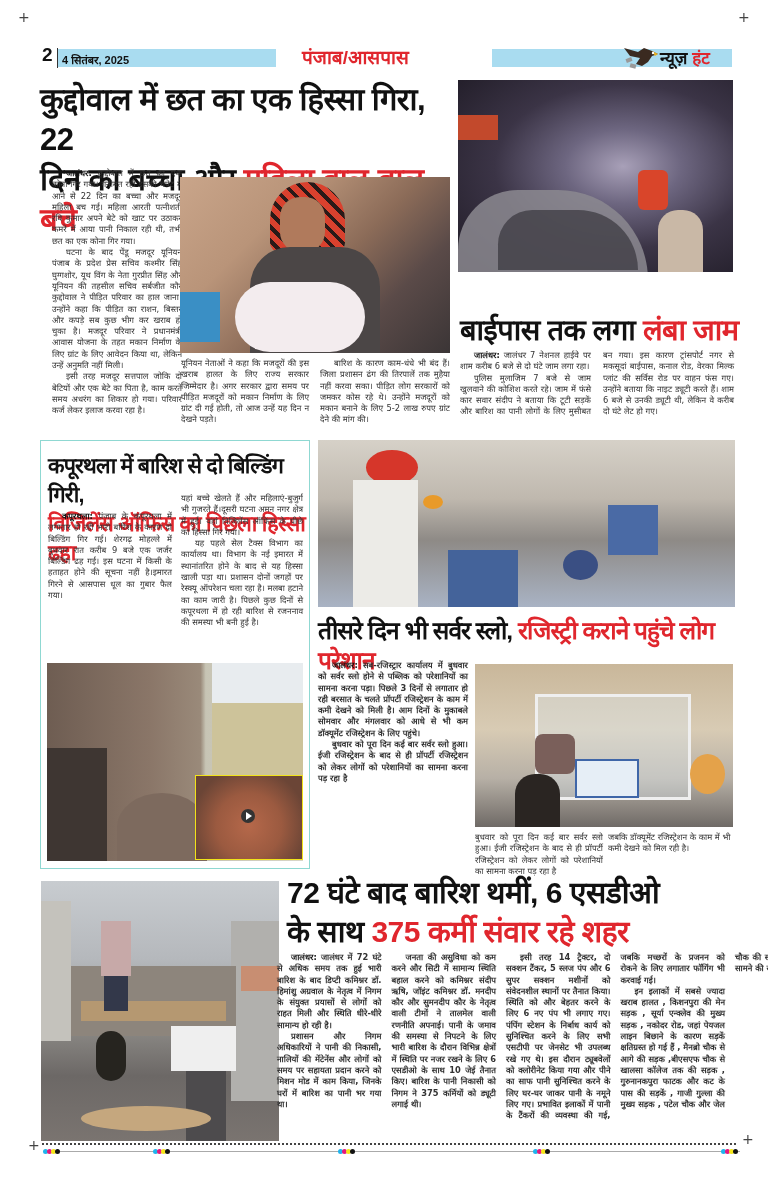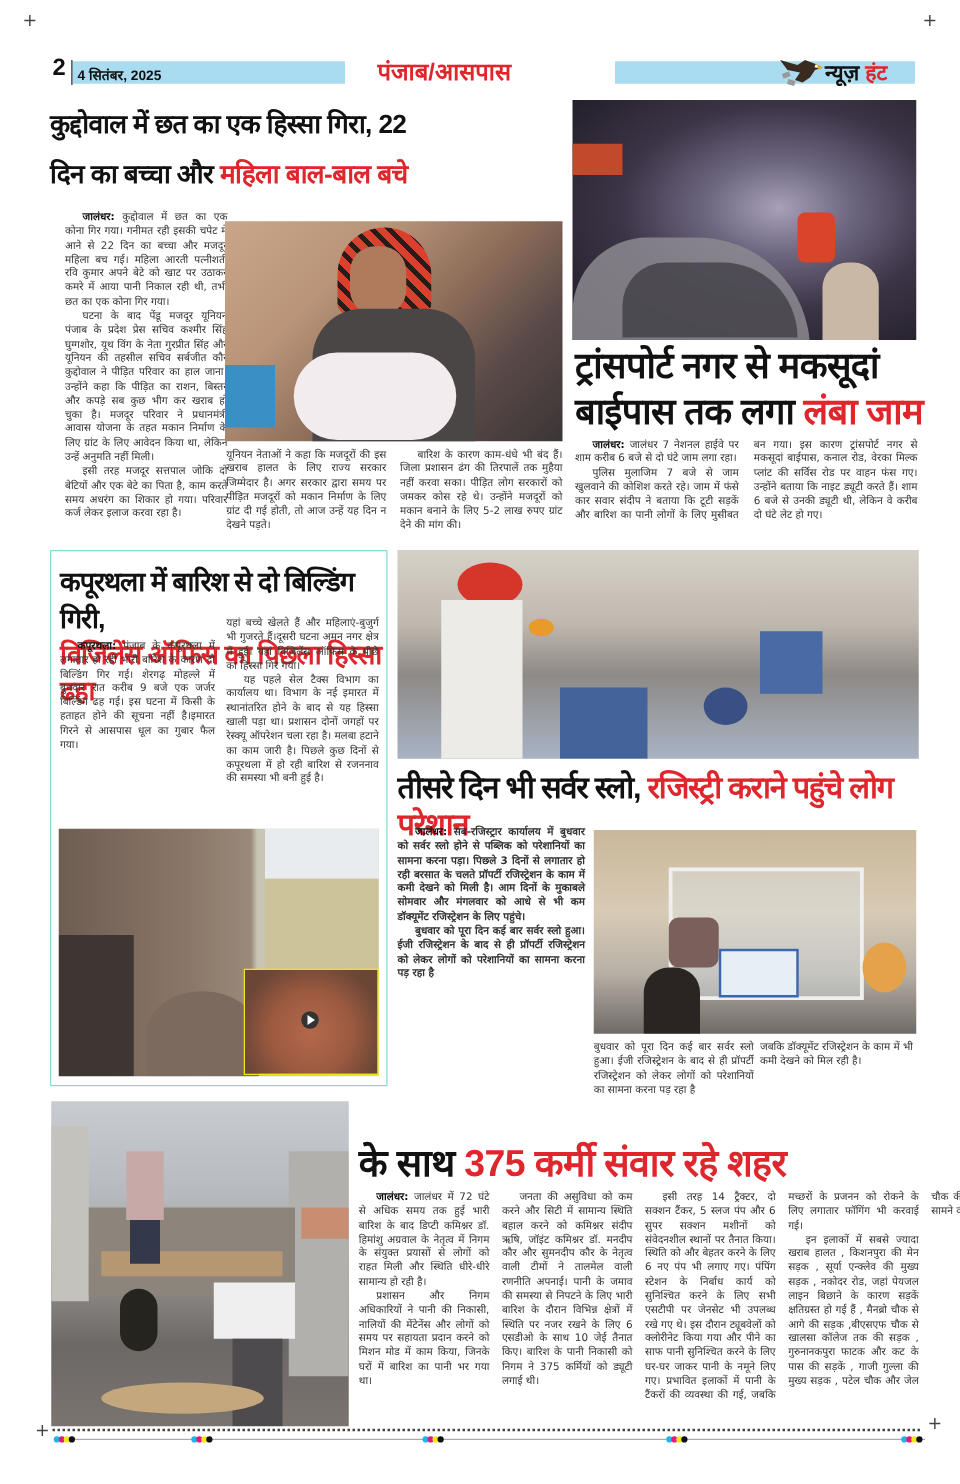--- a/index.html
+++ b/index.html
@@ -52,21 +52,21 @@
     <rect x="4" y="16" width="6" height="4" fill="#999" transform="rotate(-20 7 18)"></rect>
     <rect x="8" y="22" width="6" height="4" fill="#999" transform="rotate(15 11 24)"></rect>
   </svg>
   <div class="logo-text">
     <span>न्यूज़</span>
     <span class="logo-red">हंट</span>
   </div>
 </header>
 
 <article>
-  <h1 class="hl" style="left:40px;top:80px;width:410px;font-size:21px;line-height:40px;margin:0;">
+  <h1 class="hl" style="left:40px;top:80px;width:410px;font-size:31px;line-height:40px;margin:0;">
     <span>कुद्दोवाल में छत का एक हिस्सा गिरा, 22</span><br>
     <span>दिन का बच्चा और </span><span class="red">महिला बाल-बाल बचे</span>
   </h1>
   <div class="col" style="left:52px;top:168px;width:130px;">
     <p><b>जालंधर:</b> <span>कुद्दोवाल में छत का एक कोना गिर गया। गनीमत रही इसकी चपेट में आने से 22 दिन का बच्चा और मजदूर महिला बच गई। महिला आरती पत्नीशती रवि कुमार अपने बेटे को खाट पर उठाकर कमरे में आया पानी निकाल रही थी, तभी छत का एक कोना गिर गया।</span></p>
     <p>घटना के बाद पेंडू मजदूर यूनियन पंजाब के प्रदेश प्रेस सचिव कश्मीर सिंह घुग्गशोर, यूथ विंग के नेता गुरप्रीत सिंह और यूनियन की तहसील सचिव सर्बजीत कौर कुद्दोवाल ने पीड़ित परिवार का हाल जाना। उन्होंने कहा कि पीड़ित का राशन, बिस्तर और कपड़े सब कुछ भीग कर खराब हो चुका है। मजदूर परिवार ने प्रधानमंत्री आवास योजना के तहत मकान निर्माण के लिए ग्रांट के लिए आवेदन किया था, लेकिन उन्हें अनुमति नहीं मिली।</p>
     <p>इसी तरह मजदूर सत्तपाल जोकि दो बेटियों और एक बेटे का पिता है, काम करते समय अधरंग का शिकार हो गया। परिवार कर्ज लेकर इलाज करवा रहा है।</p>
   </div>
   <div class="photo" style="left:180px;top:177px;width:270px;height:176px;background:linear-gradient(135deg,#c9a58a 0%,#b99479 30%,#8b6b58 55%,#5a4a48 75%,#3b3536 100%);">
     <div style="position:absolute;left:90px;top:5px;width:75px;height:70px;border-radius:40px 40px 10px 10px;background:repeating-linear-gradient(45deg,#d9412e 0 6px,#2a1a18 6px 10px);"></div>
@@ -85,21 +85,21 @@
 
 <article>
   <div class="photo" style="left:458px;top:80px;width:275px;height:192px;background:radial-gradient(ellipse at 60% 45%,#a8a0b8 0%,#6d6680 25%,#3b3446 55%,#1e1a24 100%);">
     <div style="position:absolute;left:0;top:110px;width:190px;height:90px;border-radius:60px 90px 0 0;background:#8c8a90;opacity:.85;"></div>
     <div style="position:absolute;left:40px;top:130px;width:140px;height:60px;border-radius:40px 70px 0 0;background:#2c2a30;opacity:.6;"></div>
     <div style="position:absolute;left:180px;top:90px;width:30px;height:40px;background:#d9452a;border-radius:6px;"></div>
     <div style="position:absolute;left:200px;top:130px;width:45px;height:62px;background:#c9b8a6;border-radius:20px 20px 0 0;"></div>
     <div style="position:absolute;left:0;top:35px;width:40px;height:25px;background:#c2492c;"></div>
   </div>
   <h2 class="hl" style="left:460px;top:275px;width:280px;font-size:29px;line-height:37px;margin:0;">
-    <span>ट्रांसपोर्ट नगर से मकसूदां</span><br>
+    <br>
     <span>बाईपास तक लगा </span><span class="red">लंबा जाम</span>
   </h2>
   <div class="col" style="left:460px;top:350px;width:274px;column-count:2;column-gap:12px;">
     <p><b>जालंधर:</b> <span>जालंधर 7 नेशनल हाईवे पर शाम करीब 6 बजे से दो घंटे जाम लगा रहा।</span></p>
     <p>पुलिस मुलाजिम 7 बजे से जाम खुलवाने की कोशिश करते रहे। जाम में फंसे कार सवार संदीप ने बताया कि टूटी सड़कें और बारिश का पानी लोगों के लिए मुसीबत बन गया। इस कारण ट्रांसपोर्ट नगर से मकसूदां बाईपास, कनाल रोड, वेरका मिल्क प्लांट की सर्विस रोड पर वाहन फंस गए। उन्होंने बताया कि नाइट ड्यूटी करते हैं। शाम 6 बजे से उनकी ड्यूटी थी, लेकिन वे करीब दो घंटे लेट हो गए।</p>
   </div>
 </article>
 
 <article>
   <div class="box" style="left:40px;top:440px;width:268px;height:427px;"></div>
@@ -162,24 +162,24 @@
     <div style="position:absolute;left:30px;top:85px;width:165px;height:70px;background:#8d857c;"></div>
     <div style="position:absolute;left:40px;top:120px;width:145px;height:20px;background:#b59871;"></div>
     <div style="position:absolute;left:60px;top:40px;width:30px;height:55px;background:#c7a9a8;"></div>
     <div style="position:absolute;left:63px;top:95px;width:24px;height:35px;background:#33384a;"></div>
     <div style="position:absolute;left:55px;top:150px;width:30px;height:50px;border-radius:15px;background:#26241f;"></div>
     <div style="position:absolute;left:130px;top:145px;width:65px;height:45px;background:#efefef;"></div>
     <div style="position:absolute;left:145px;top:190px;width:40px;height:70px;background:#4d4b4d;"></div>
     <div style="position:absolute;left:40px;top:225px;width:130px;height:25px;background:#c5a77e;border-radius:50%;"></div>
   </div>
   <h2 class="hl" style="left:287px;top:873px;width:450px;font-size:30px;line-height:39px;margin:0;">
-    <br>
+    <span>72 घंटे बाद बारिश थमीं, 6 एसडीओ</span><br>
     <span>के साथ </span><span class="red">375 कर्मी संवार रहे शहर</span>
   </h2>
-  <div class="col" style="left:287px;top:952px;width:448px;height:180px;column-count:4;column-gap:10px;column-fill:auto;">
+  <div class="col" style="left:277px;top:952px;width:448px;height:180px;column-count:4;column-gap:10px;column-fill:auto;font-weight:bold;">
     <p><b>जालंधर:</b> <span>जालंधर में 72 घंटे से अधिक समय तक हुई भारी बारिश के बाद डिप्टी कमिश्नर डॉ. हिमांशु अग्रवाल के नेतृत्व में निगम के संयुक्त प्रयासों से लोगों को राहत मिली और स्थिति धीरे-धीरे सामान्य हो रही है।</span></p>
     <p>प्रशासन और निगम अधिकारियों ने पानी की निकासी, नालियों की मेंटेनेंस और लोगों को समय पर सहायता प्रदान करने को मिशन मोड में काम किया, जिनके घरों में बारिश का पानी भर गया था।</p>
     <p>जनता की असुविधा को कम करने और सिटी में सामान्य स्थिति बहाल करने को कमिश्नर संदीप ऋषि, जॉइंट कमिश्नर डॉ. मनदीप कौर और सुमनदीप कौर के नेतृत्व वाली टीमों ने तालमेल वाली रणनीति अपनाई। पानी के जमाव की समस्या से निपटने के लिए भारी बारिश के दौरान विभिन्न क्षेत्रों में स्थिति पर नजर रखने के लिए 6 एसडीओ के साथ 10 जेई तैनात किए। बारिश के पानी निकासी को निगम ने 375 कर्मियों को ड्यूटी लगाई थी।</p>
     <p>इसी तरह 14 ट्रैक्टर, दो सक्शन टैंकर, 5 स्लज पंप और 6 सुपर सक्शन मशीनों को संवेदनशील स्थानों पर तैनात किया। स्थिति को और बेहतर करने के लिए 6 नए पंप भी लगाए गए। पंपिंग स्टेशन के निर्बाध कार्य को सुनिश्चित करने के लिए सभी एसटीपी पर जेनसेट भी उपलब्ध रखे गए थे। इस दौरान ट्यूबवेलों को क्लोरीनेट किया गया और पीने का साफ पानी सुनिश्चित करने के लिए घर-घर जाकर पानी के नमूने लिए गए। प्रभावित इलाकों में पानी के टैंकरों की व्यवस्था की गई, जबकि मच्छरों के प्रजनन को रोकने के लिए लगातार फॉगिंग भी करवाई गई।</p>
     <p>इन इलाकों में सबसे ज्यादा खराब हालत , किशनपुरा की मेन सड़क , सूर्या एन्क्लेव की मुख्य सड़क , नकोदर रोड, जहां पेयजल लाइन बिछाने के कारण सड़कें क्षतिग्रस्त हो गई हैं , मैनब्रो चौक से आगे की सड़क ,बीएसएफ चौक से खालसा कॉलेज तक की सड़क , गुरुनानकपुरा फाटक और कट के पास की सड़कें , गाजी गुल्ला की मुख्य सड़क , पटेल चौक और जेल चौक की सड़कें , मच्छी मार्केट के सामने की सड़क</p>
   </div>
 </article>
 
 <div class="dash" style="left:42px;top:1143px;width:694px;"></div>
 <div class="cline" style="left:50px;width:690px;"></div>

